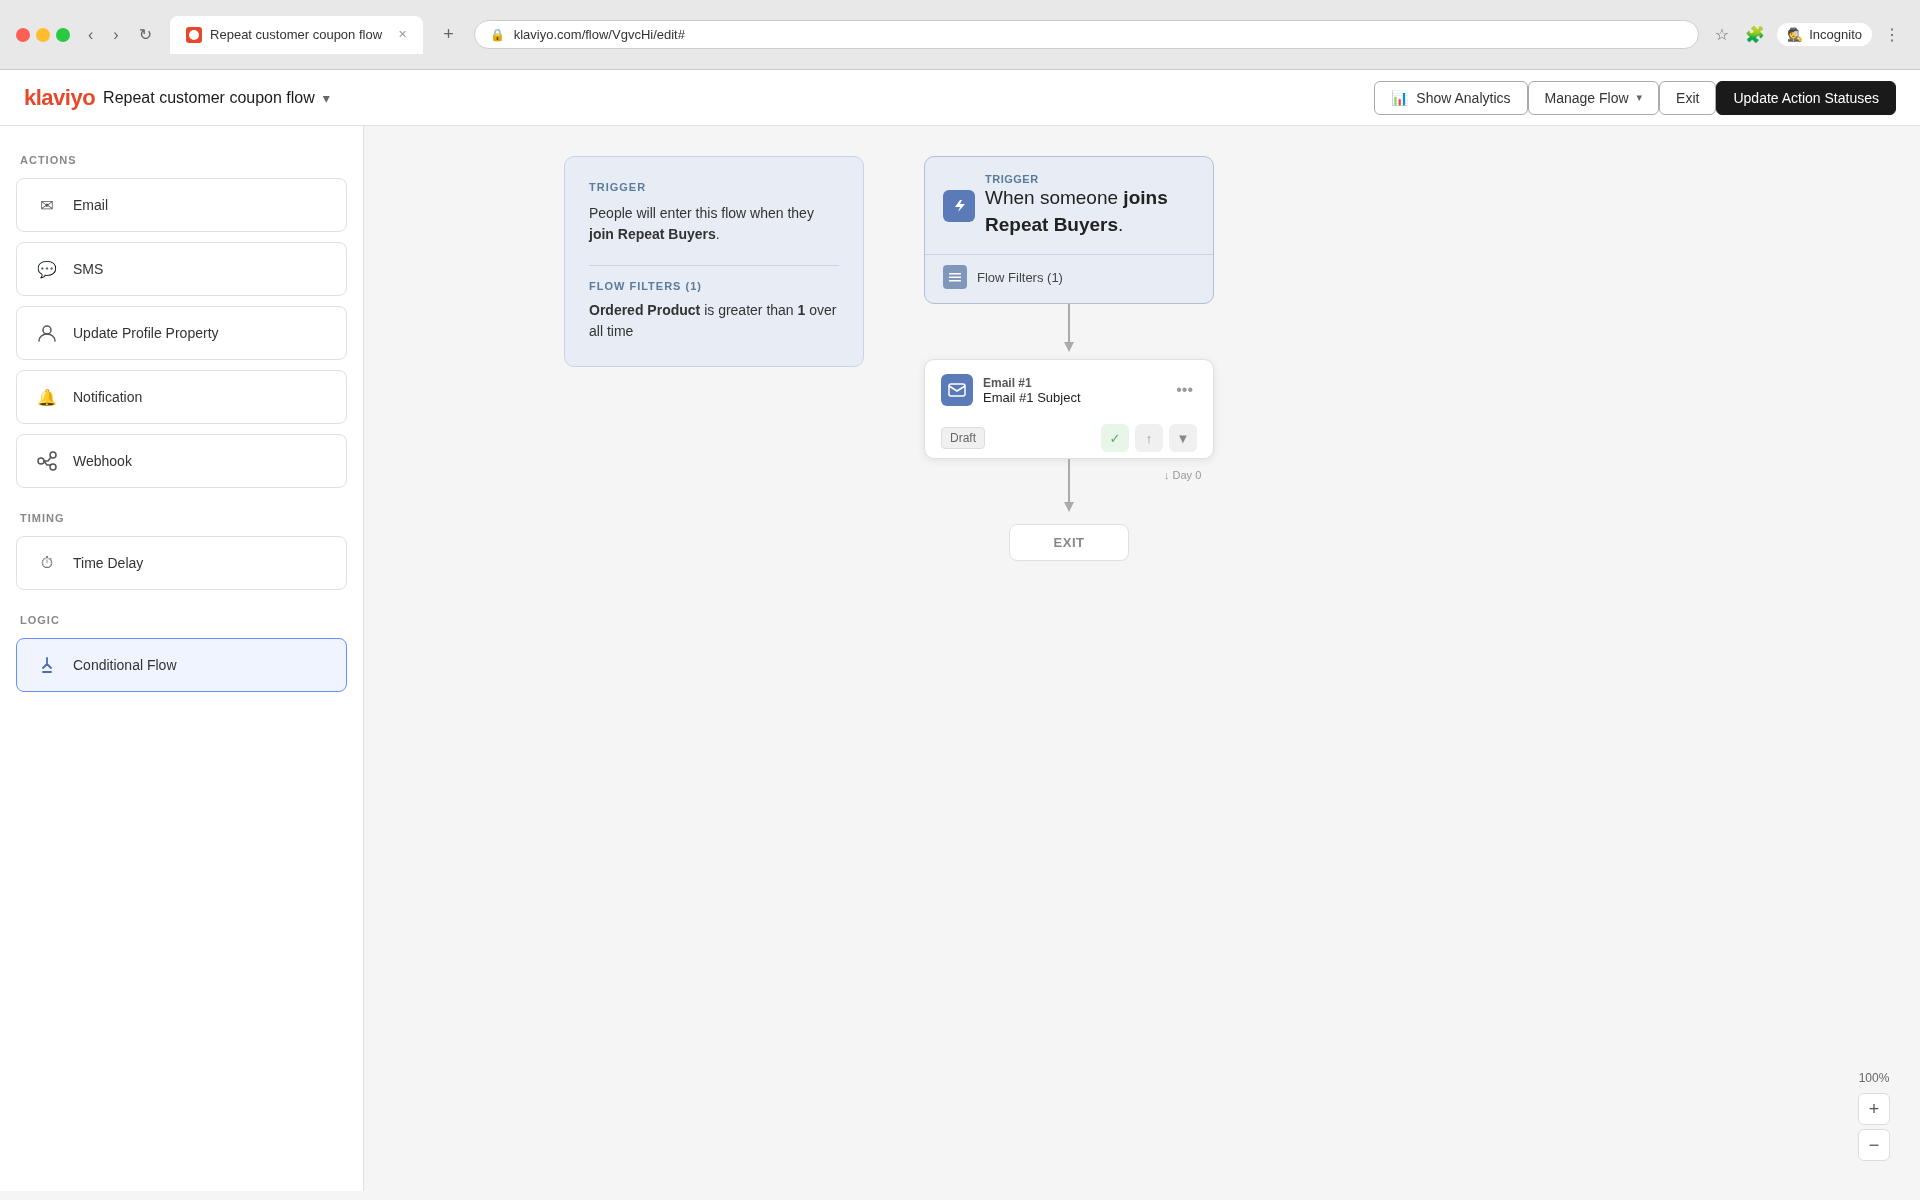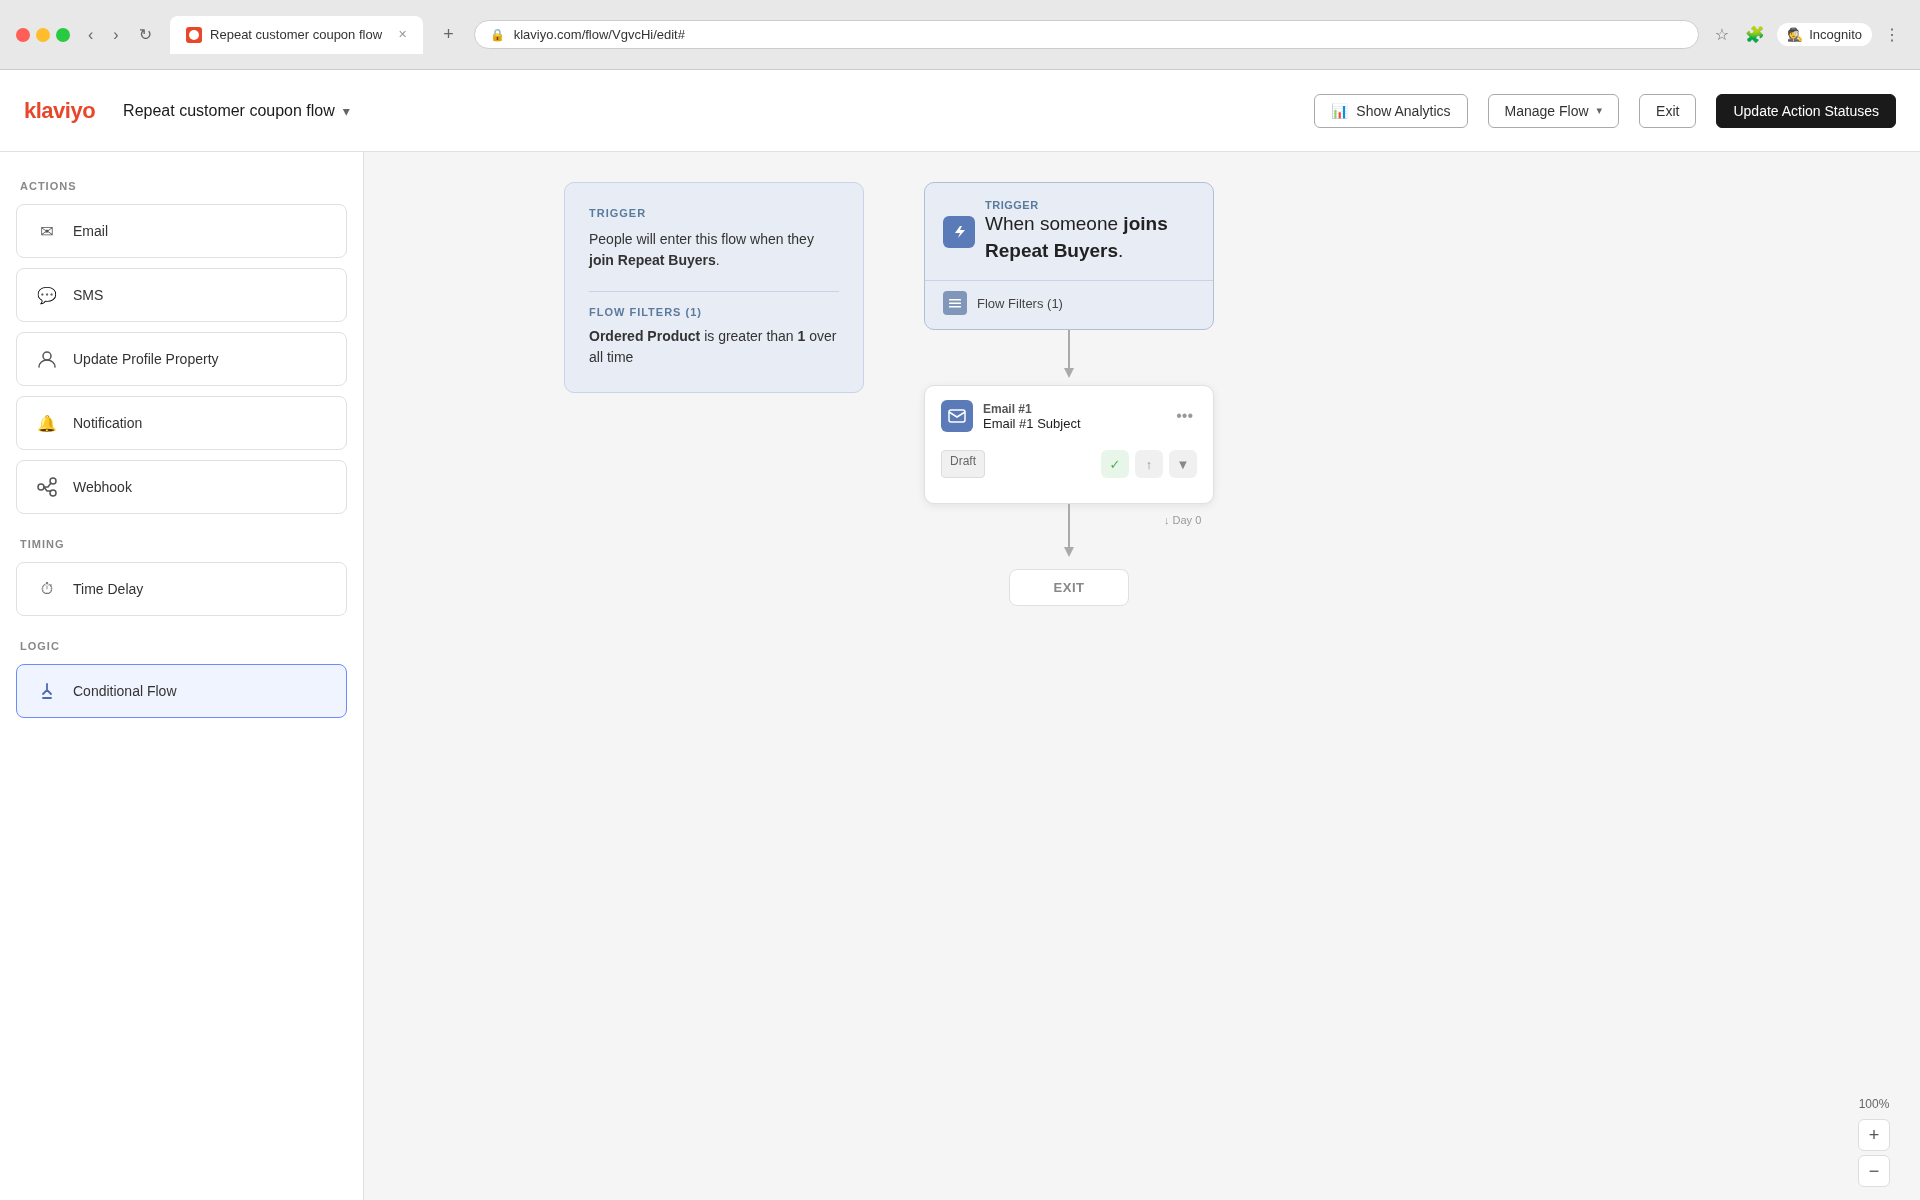--- a/index.html
+++ b/index.html
@@ -18,21 +18,21 @@
     .tab-new { background: none; border: none; font-size: 18px; color: #666; cursor: pointer; padding: 0 8px; }
     .nav-controls { display: flex; gap: 8px; align-items: center; }
     .nav-btn { background: none; border: none; font-size: 16px; color: #666; cursor: pointer; padding: 4px 6px; border-radius: 4px; }
     .address-bar { flex: 1; background: white; border: 1px solid #ccc; border-radius: 20px; padding: 6px 16px; font-size: 13px; color: #333; display: flex; align-items: center; gap: 8px; }
     .address-lock { color: #666; font-size: 12px; }
     .browser-actions { display: flex; gap: 8px; align-items: center; }
     .browser-action-btn { background: none; border: none; color: #666; font-size: 16px; cursor: pointer; padding: 4px; }
     .incognito-badge { background: white; border-radius: 16px; padding: 4px 10px; display: flex; align-items: center; gap: 6px; font-size: 13px; color: #333; }
 
     
-    .app-header { background: white; height: 82px; display: flex; align-items: center; padding: 0 24px; border-bottom: 1px solid #e0e0e0; gap: 20px; }
+    .app-header { background: white; height: 56px; display: flex; align-items: center; padding: 0 24px; border-bottom: 1px solid #e0e0e0; }
     .klaviyo-logo { font-size: 22px; font-weight: 700; color: #1a1a1a; letter-spacing: -0.5px; }
     .klaviyo-logo span { color: #e8472a; }
     .flow-name-container { display: flex; align-items: center; gap: 8px; margin-left: 8px; }
     .flow-name { font-size: 16px; font-weight: 500; color: #1a1a1a; }
     .flow-name-chevron { color: #666; font-size: 14px; cursor: pointer; }
     .header-spacer { flex: 1; }
     .header-btn { display: flex; align-items: center; gap: 8px; padding: 8px 16px; border: 1.5px solid #ccc; border-radius: 6px; background: white; font-size: 14px; color: #333; cursor: pointer; font-weight: 500; }
     .header-btn-analytics { border-color: #aaa; }
     .header-btn-manage { border-color: #aaa; }
     .header-btn-exit { border: 1.5px solid #aaa; }
@@ -81,21 +81,21 @@
     .filter-text { font-size: 13px; color: #444; }
 
     
     .email-node { width: 290px; background: white; border: 1.5px solid #e0e0e0; border-radius: 10px; overflow: hidden; box-shadow: 0 2px 8px rgba(0,0,0,0.08); }
     .email-node-header { display: flex; align-items: center; gap: 10px; padding: 14px 16px 10px; }
     .email-node-icon { width: 32px; height: 32px; background: #5a7ab8; border-radius: 6px; display: flex; align-items: center; justify-content: center; color: white; font-size: 14px; flex-shrink: 0; }
     .email-node-meta { flex: 1; }
     .email-node-label { font-size: 12px; font-weight: 600; color: #555; }
     .email-node-subject { font-size: 13px; color: #222; font-weight: 400; }
     .email-node-menu { color: #999; font-size: 16px; cursor: pointer; padding: 4px; }
-    .email-node-footer { display: flex; justify-content: space-between; padding: 8px 16px 25px; }
+    .email-node-footer { display: flex; align-items: center; justify-content: space-between; padding: 8px 16px 6px; }
     .draft-badge { background: #f0f0f0; border: 1px solid #ddd; border-radius: 4px; padding: 3px 8px; font-size: 12px; color: #666; }
     .email-node-actions { display: flex; gap: 6px; }
     .email-action-btn { width: 28px; height: 28px; border-radius: 6px; display: flex; align-items: center; justify-content: center; cursor: pointer; font-size: 13px; }
     .email-action-green { background: #e8f5e9; color: #4caf50; }
     .email-action-neutral { background: #f0f0f0; color: #888; }
 
     
     .exit-node { width: 120px; background: white; border: 1.5px solid #e0e0e0; border-radius: 8px; padding: 10px 20px; text-align: center; font-size: 13px; font-weight: 600; color: #888; letter-spacing: 0.5px; margin: 0 auto; }
 
     

